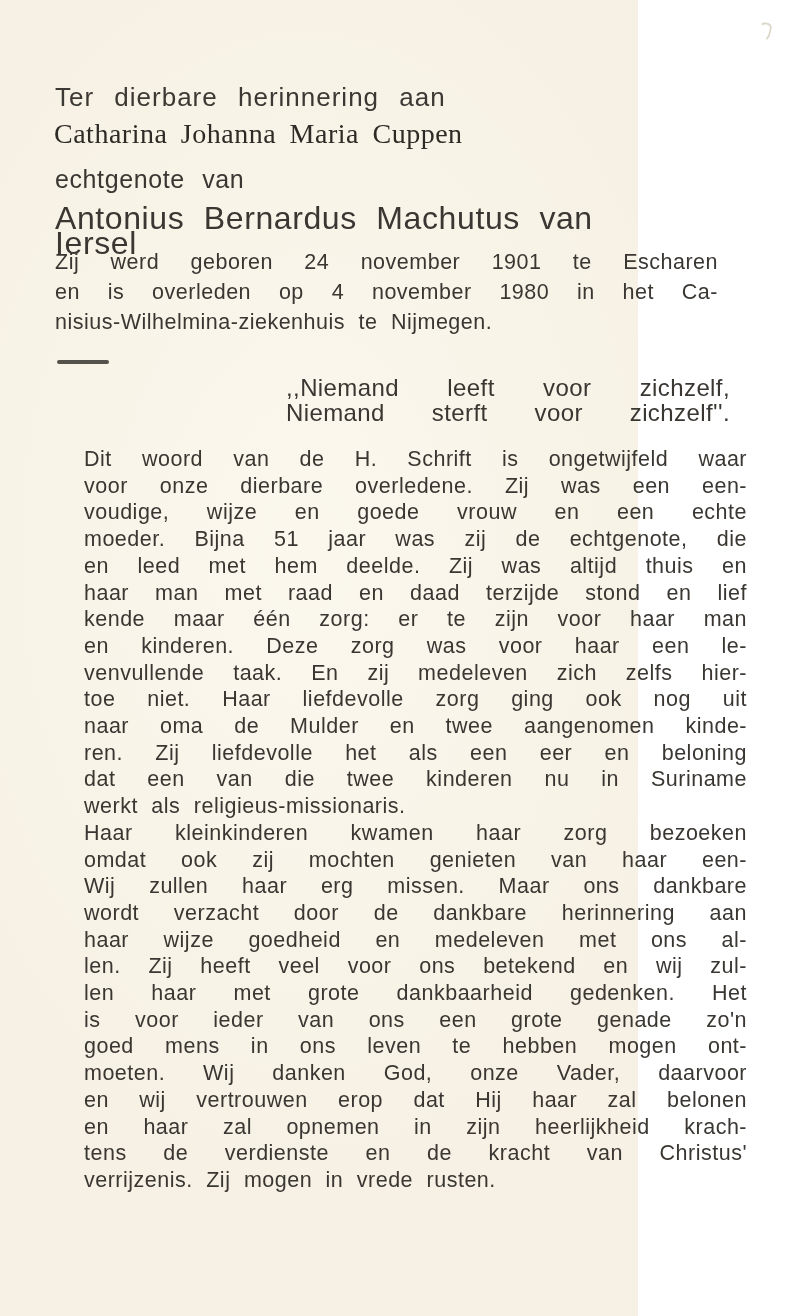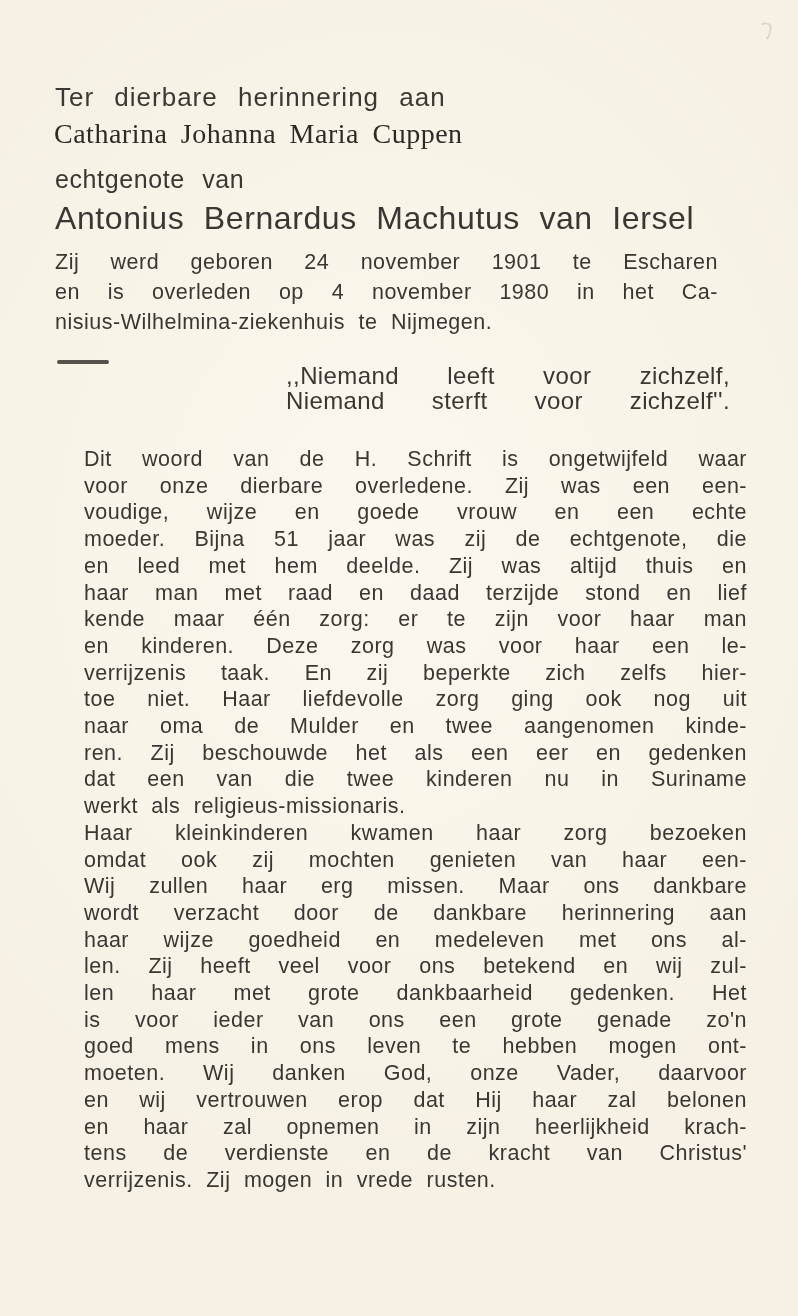--- a/index.html
+++ b/index.html
@@ -7,21 +7,21 @@
     margin: 0;
     padding: 0;
   }
   body {
     width: 798px;
     height: 1316px;
     overflow: hidden;
   }
   .card {
     position: relative;
-    width: 798px;
+    width: 638px;
     height: 1316px;
     background:
       radial-gradient(ellipse 120% 90% at 48% 42%, rgba(255,253,245,0.55) 0%, rgba(248,243,231,0) 55%),
       #f6f1e4;
     font-family: "Liberation Sans", sans-serif;
     color: #3a3733;
   }
   
   .artifact {
     position: absolute;
@@ -92,21 +92,21 @@
     left: 57px;
     top: 360px;
     width: 52px;
     height: 4px;
     background: #55524c;
     border-radius: 2px;
   }
   .quote {
     position: absolute;
     left: 286px;
-    top: 364px;
+    top: 376px;
     width: 444px;
     font-size: 24px;
     line-height: 24.5px;
     letter-spacing: 0.4px;
     word-spacing: 6px;
   }
   .bodytext {
     position: absolute;
     left: 55px;
     top: 446px;
@@ -161,24 +161,24 @@
   <div class="bodytext">
       <div class="para">
         <div class="jline">Dit woord van de H. Schrift is ongetwijfeld waar</div>
         <div class="jline">voor onze dierbare overledene. Zij was een een-</div>
         <div class="jline">voudige, wijze en goede vrouw en een echte</div>
         <div class="jline">moeder. Bijna 51 jaar was zij de echtgenote, die</div>
         <div class="jline">en leed met hem deelde. Zij was altijd thuis en</div>
         <div class="jline">haar man met raad en daad terzijde stond en lief</div>
         <div class="jline">kende maar één zorg: er te zijn voor haar man</div>
         <div class="jline">en kinderen. Deze zorg was voor haar een le-</div>
-        <div class="jline">verrijzenis taak. En zij beperkte zich zelfs hier-</div>
+        <div class="jline">venvullende taak. En zij medeleven zich zelfs hier-</div>
         <div class="jline">toe niet. Haar liefdevolle zorg ging ook nog uit</div>
         <div class="jline">naar oma de Mulder en twee aangenomen kinde-</div>
-        <div class="jline">ren. Zij beschouwde het als een eer en gedenken</div>
+        <div class="jline">ren. Zij liefdevolle het als een eer en beloning</div>
         <div class="jline">dat een van die twee kinderen nu in Suriname</div>
         <div class="jline lastline">werkt als religieus-missionaris.</div>
       </div>
       <div class="para">
         <div class="jline">Haar kleinkinderen kwamen haar zorg bezoeken</div>
         <div class="jline">omdat ook zij mochten genieten van haar een-</div>
       </div>
       <div class="para">
         <div class="jline">Wij zullen haar erg missen. Maar ons dankbare</div>
         <div class="jline">wordt verzacht door de dankbare herinnering aan</div>

